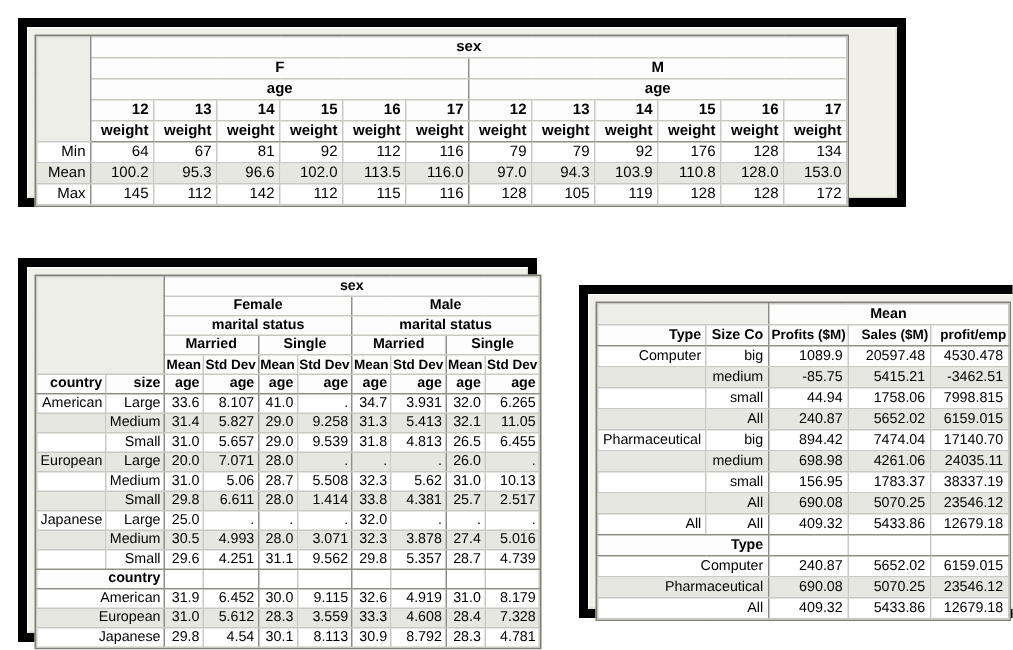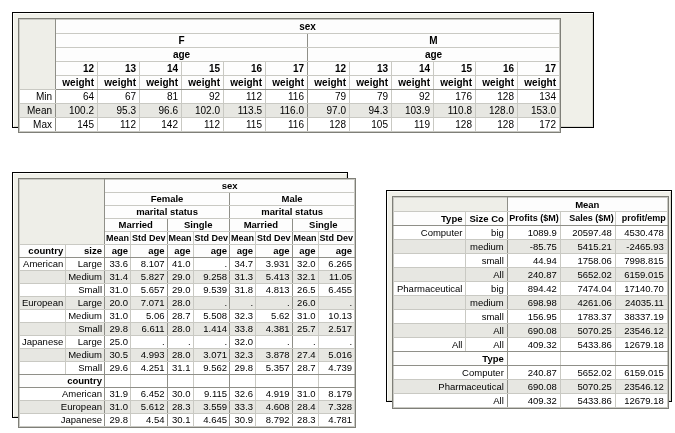--- a/index.html
+++ b/index.html
@@ -4,21 +4,21 @@
 <style>
   html,body{margin:0;padding:0;}
   body{
     width:675px;height:433px;position:relative;background:#ffffff;
     font-family:"Liberation Sans",sans-serif;
     -webkit-font-smoothing:none;
   }
   .panel{
     position:absolute;
     background:var(--panel_bg,#f0f0e9);
-    border:1px solid #000000;
+    border:6px solid #000000;
     box-shadow:inset 1px 1px 0 #fcfcf8, inset -1px -1px 0 #d9d9d0;
   }
   #p1{left:12px;top:12px;width:580px;height:114px;}
   #p2{left:12px;top:172px;width:334px;height:244px;}
   #p3{left:386px;top:190px;width:284px;height:210px;}
 
   .tblwrap{display:inline-block;border:1px solid var(--frame,#7f7f78);background:#ffffff;margin:5px 0 0 5px;}
   table{border-collapse:collapse;table-layout:fixed;}
   th,td{
     border:1px solid #c9c9c3;
@@ -359,21 +359,21 @@
             <td class="num">33.3</td>
             <td class="num sepR">4.608</td>
             <td class="num">28.4</td>
             <td class="num">7.328</td>
           </tr>
           <tr>
             <td class="lbl sepR" colspan="2">Japanese</td>
             <td class="num">29.8</td>
             <td class="num sepR">4.54</td>
             <td class="num">30.1</td>
-            <td class="num sepR">4.645</td>
+            <td class="num sepR">8.113</td>
             <td class="num">30.9</td>
             <td class="num sepR">8.792</td>
             <td class="num">28.3</td>
             <td class="num">4.781</td>
           </tr>
         </tbody>
     </table>
   </div>
 </div>
 
@@ -406,21 +406,21 @@
             <td class="lbl sepR">big</td>
             <td class="num">1089.9</td>
             <td class="num">20597.48</td>
             <td class="num">4530.478</td>
           </tr>
           <tr class="stripe">
             <td class="lbl"></td>
             <td class="lbl sepR">medium</td>
             <td class="num">-85.75</td>
             <td class="num">5415.21</td>
-            <td class="num">-2465.93</td>
+            <td class="num">-3462.51</td>
           </tr>
           <tr>
             <td class="lbl"></td>
             <td class="lbl sepR">small</td>
             <td class="num">44.94</td>
             <td class="num">1758.06</td>
             <td class="num">7998.815</td>
           </tr>
           <tr class="stripe">
             <td class="lbl"></td>

